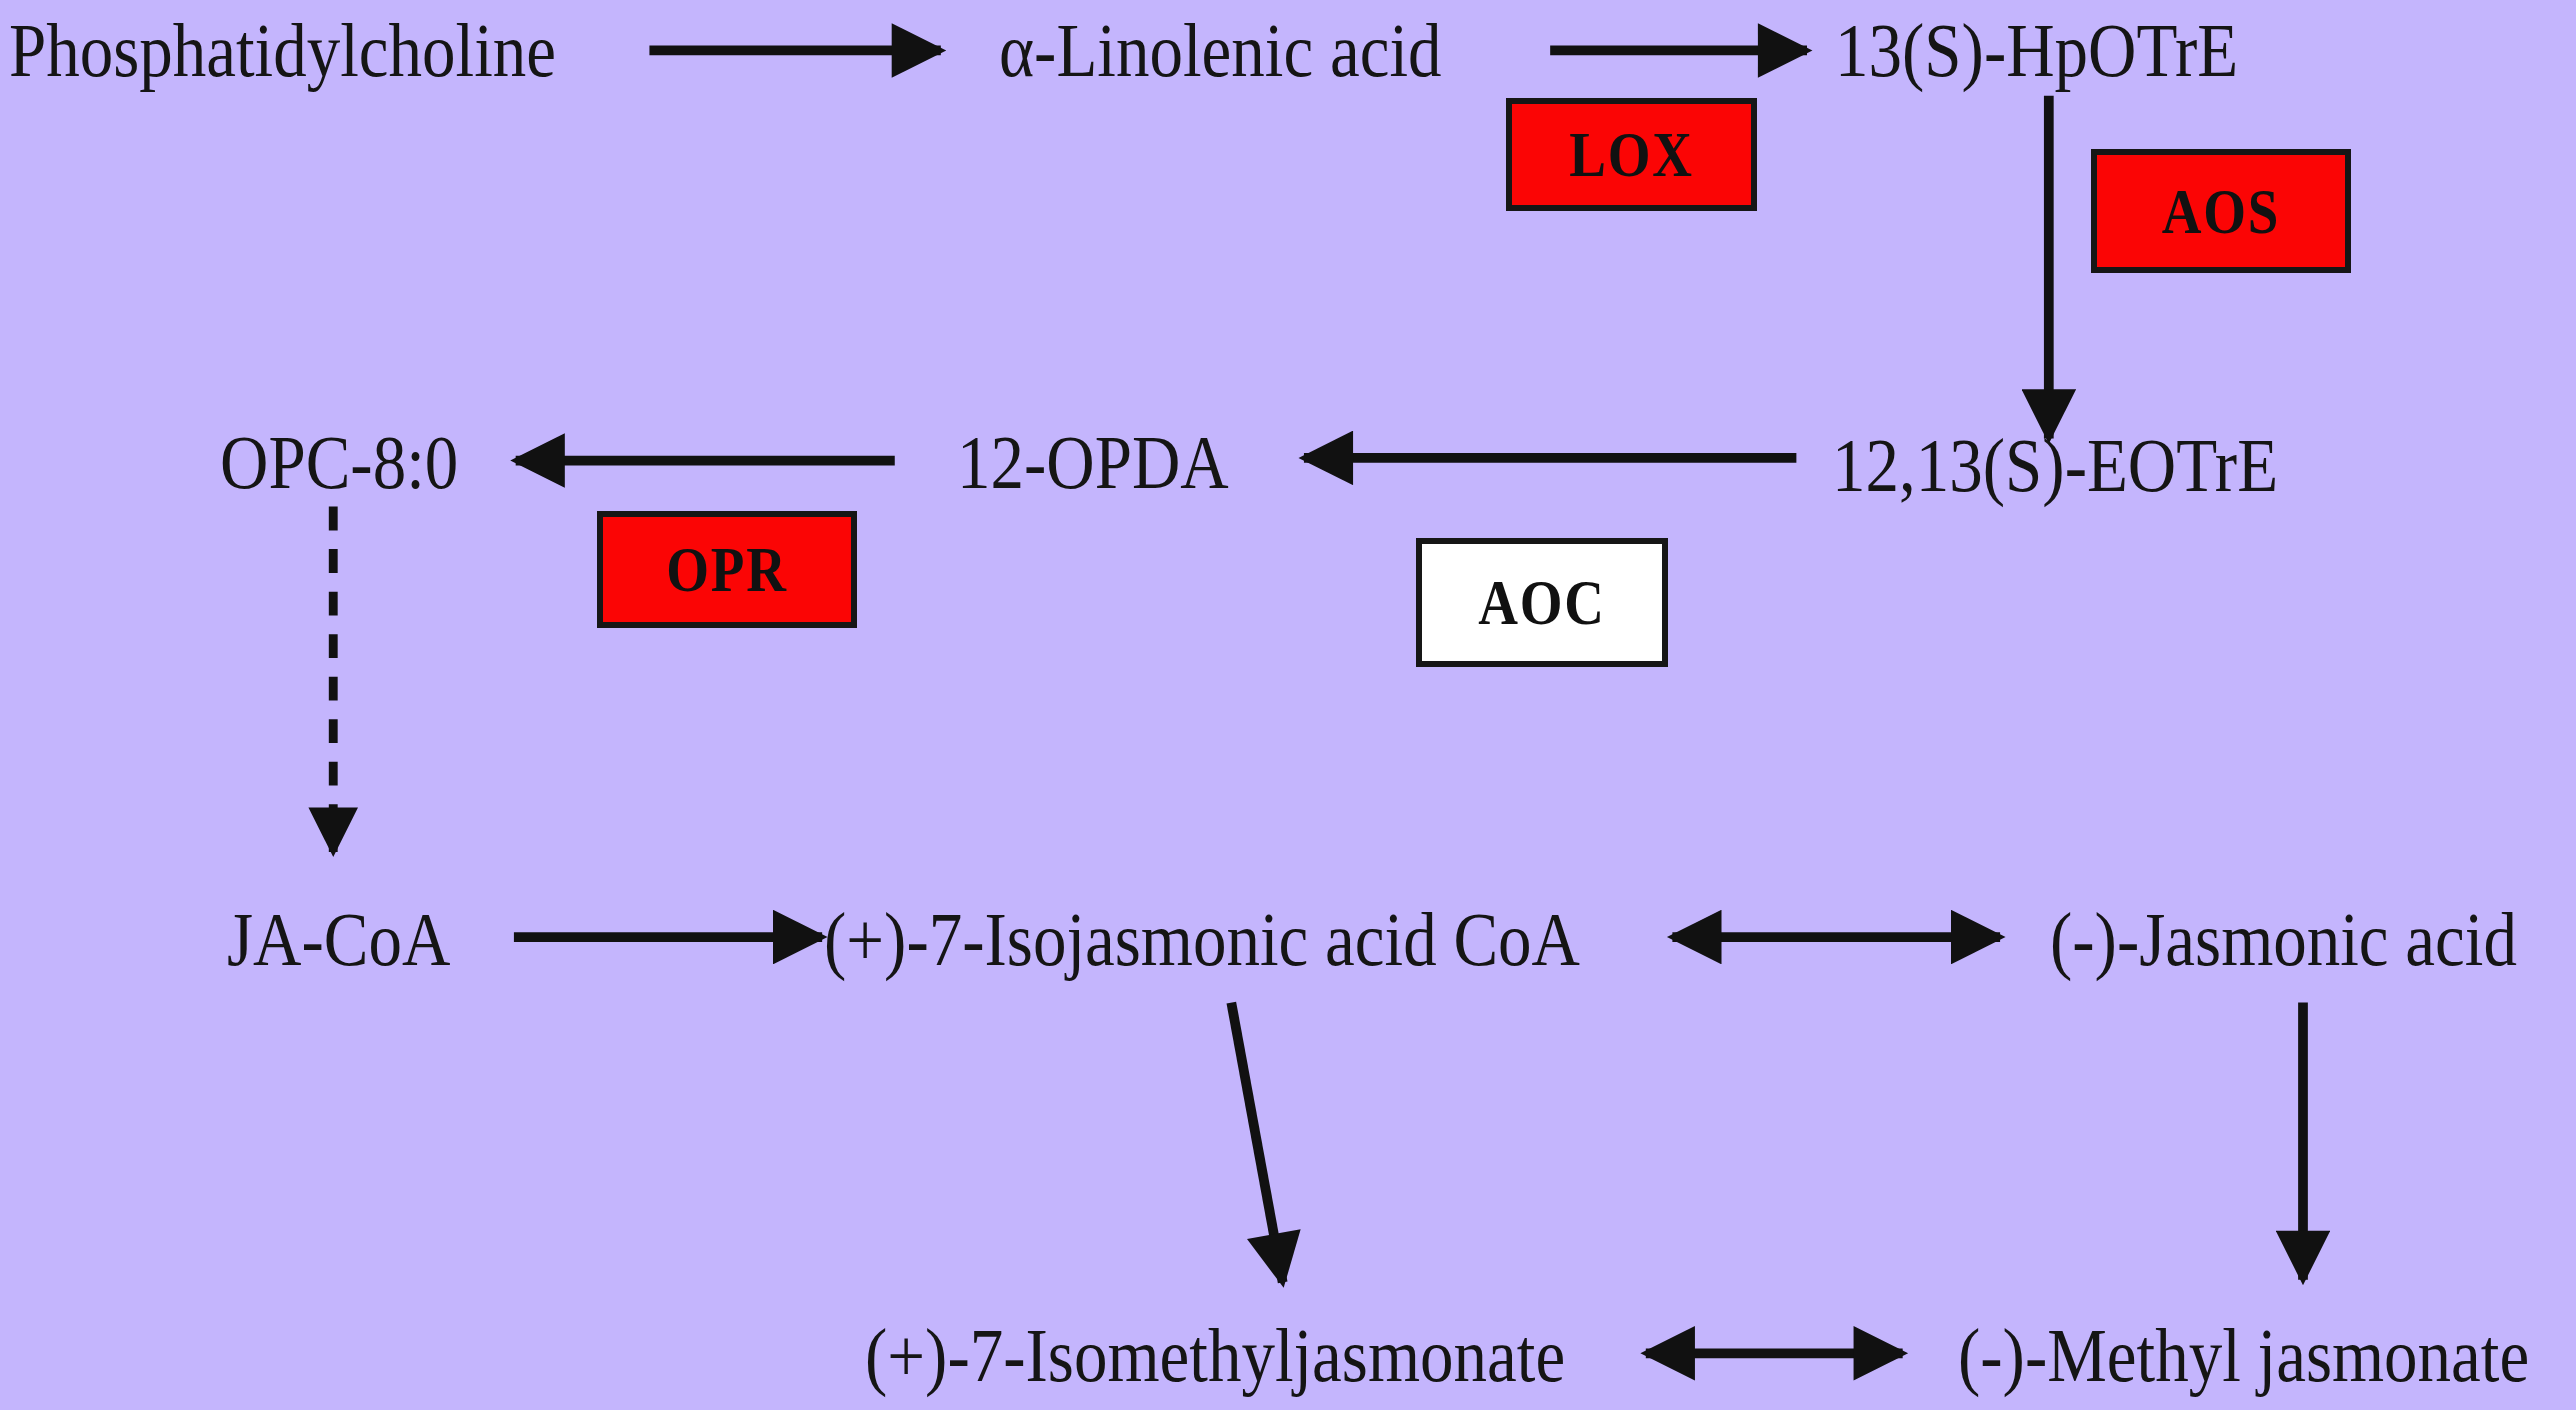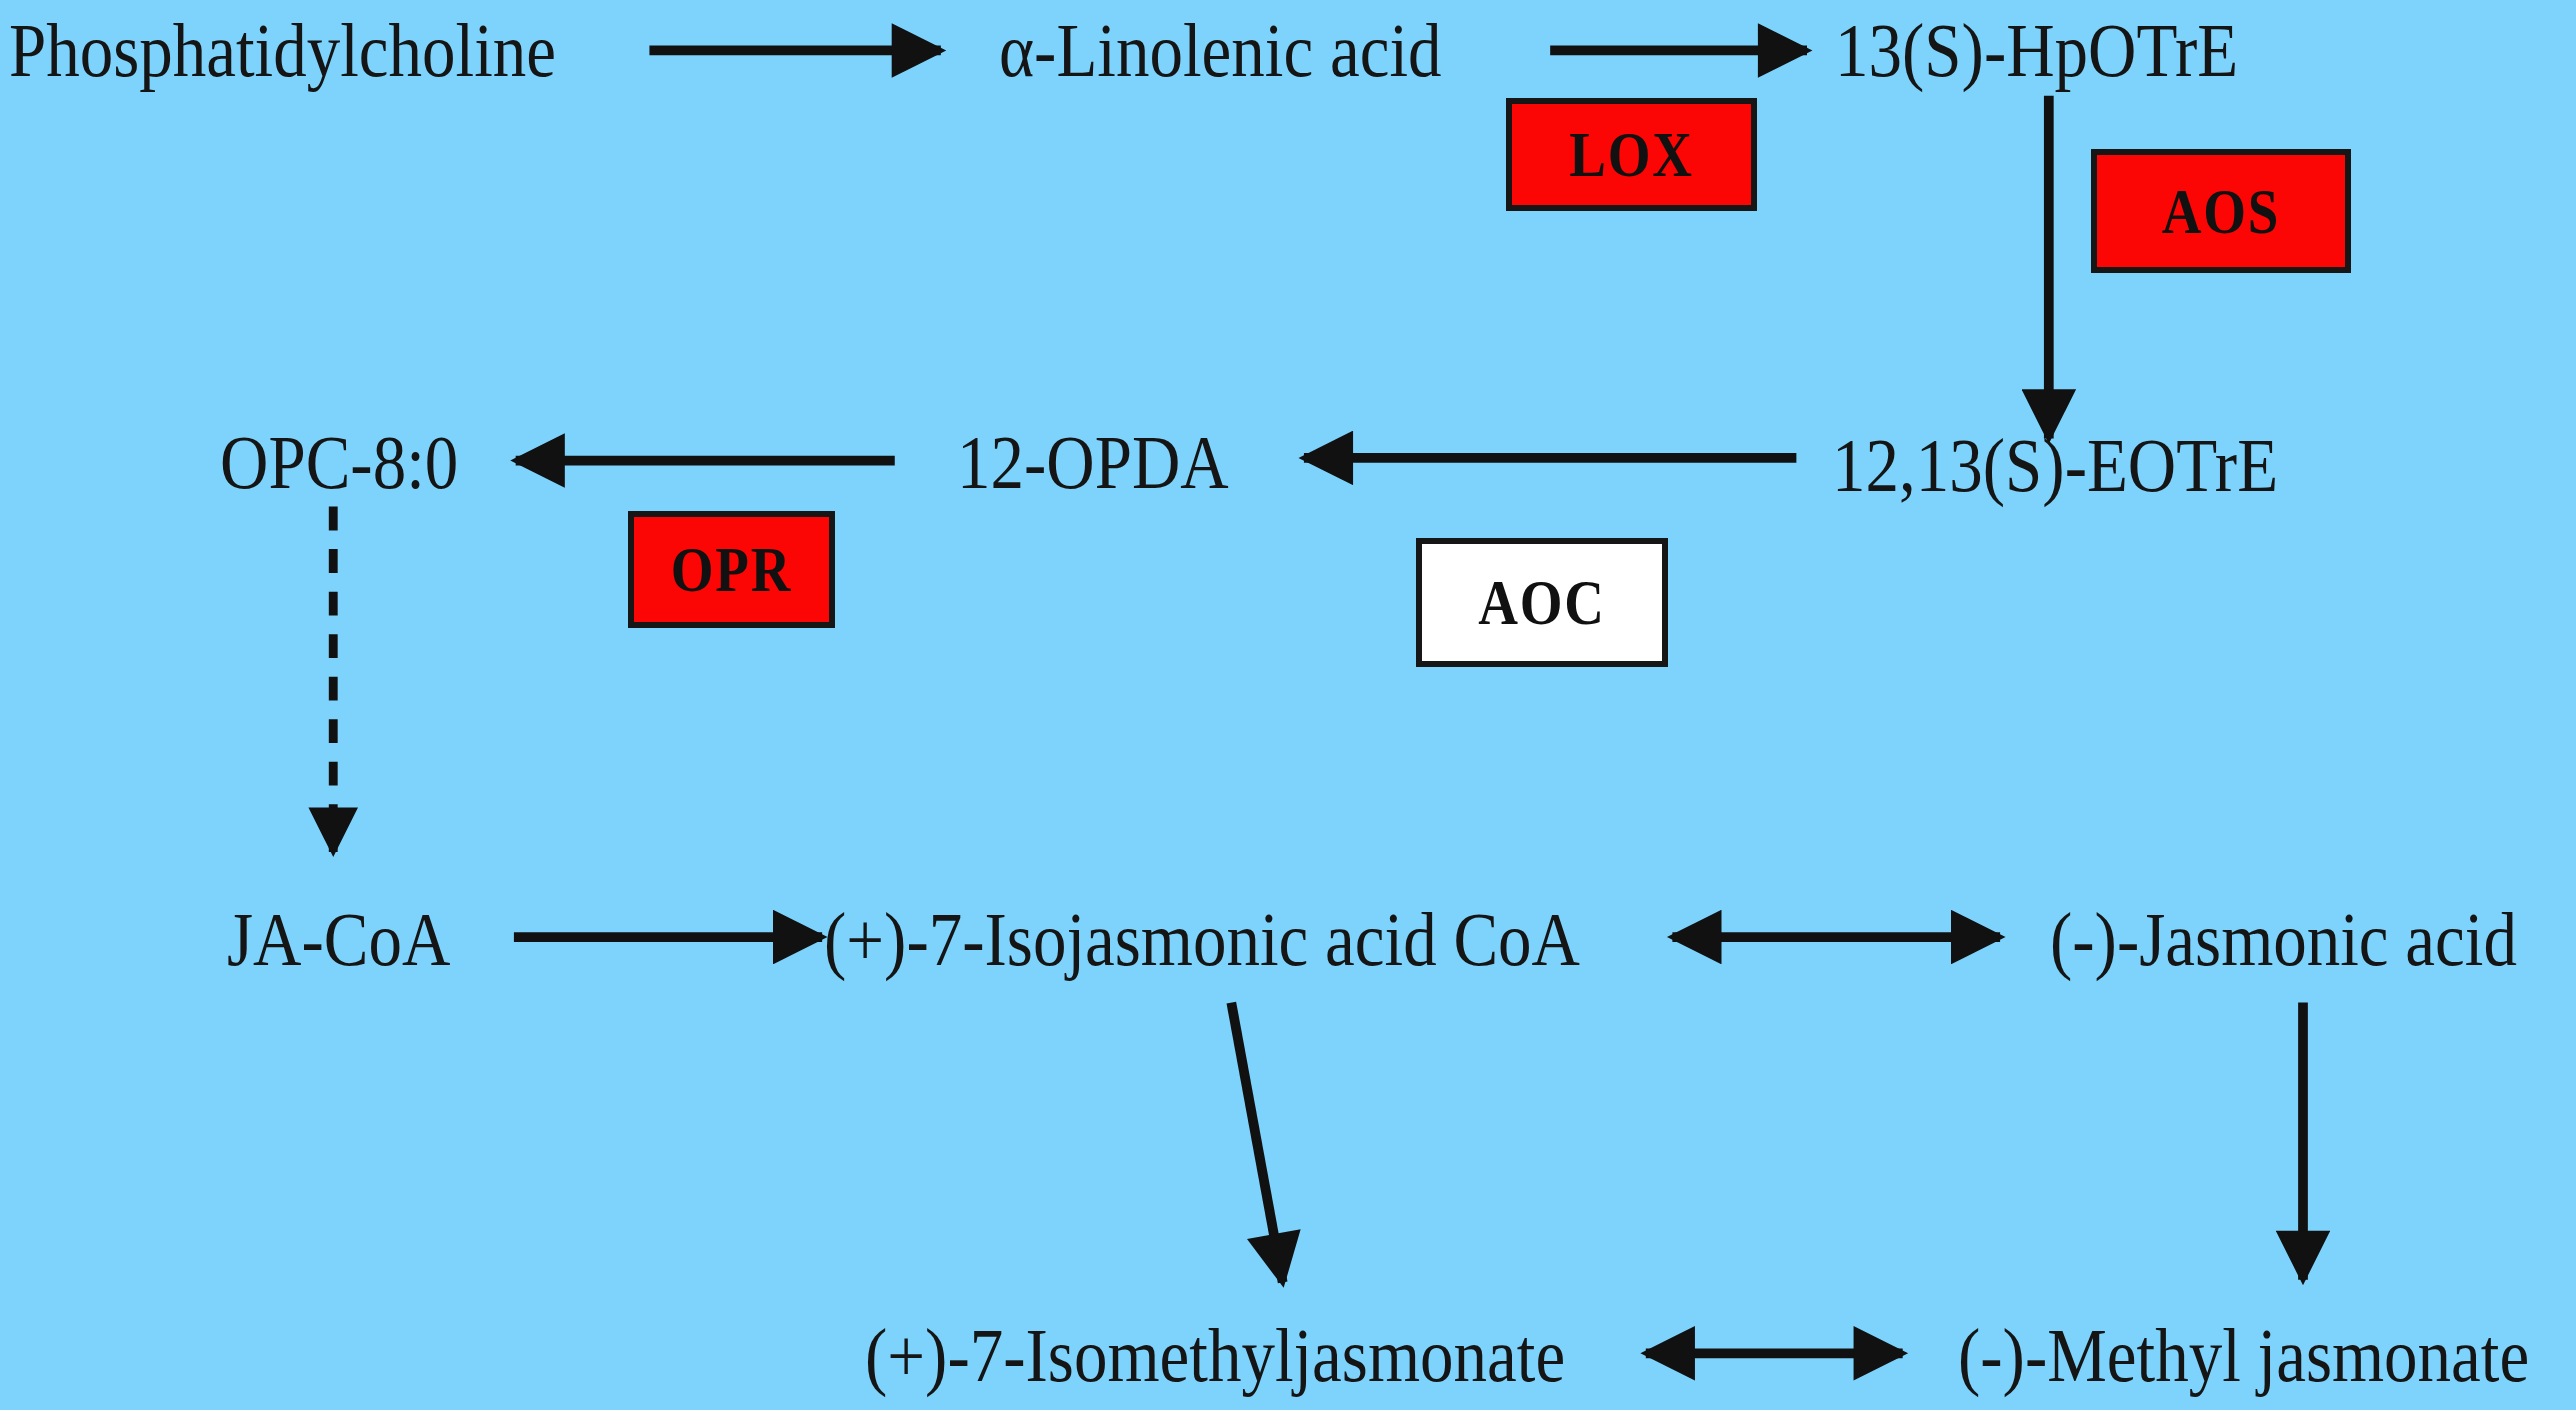--- a/index.html
+++ b/index.html
@@ -1,19 +1,19 @@
 <!DOCTYPE html>
 <html style="font-size:14px"><head>
 <meta charset="utf-8">
 <style>
   html,body{margin:0;padding:0;background:#ffffff;}
   #canvas{
     position:relative;
     width:2576px;height:1410px;
-    background:#7dd3fc;
+    background:#c4b5fd;
     font-family:"Liberation Serif","DejaVu Serif",serif;
     overflow:hidden;
   }
   #arrow-layer{position:absolute;left:0;top:0;width:2576px;height:1410px;}
   .node{
     position:absolute;
     height:89px;line-height:89px;
     font-size:67px;color:#151515;
     white-space:nowrap;
     transform:scaleY(1.15);
@@ -79,21 +79,21 @@
 
   <div class="node" style="left:865px;top:1311px">(+)-7-Isomethyljasmonate</div>
   <div class="node" style="left:1958px;top:1311px">(-)-Methyl jasmonate</div>
 
   <div class="enzyme-box red" style="left:1506px;top:98px;width:251px;height:113px">
     <span class="enzyme-label">LOX</span>
   </div>
   <div class="enzyme-box red" style="left:2091px;top:149px;width:260px;height:124px">
     <span class="enzyme-label">AOS</span>
   </div>
-  <div class="enzyme-box red" style="left:628px;top:511px;width:207px;height:117px">
+  <div class="enzyme-box red" style="left:597px;top:511px;width:260px;height:117px">
     <span class="enzyme-label">OPR</span>
   </div>
   <div class="enzyme-box white" style="left:1416px;top:538px;width:252px;height:129px">
     <span class="enzyme-label">AOC</span>
   </div>
 
 </div>
 
 
 </body></html>

